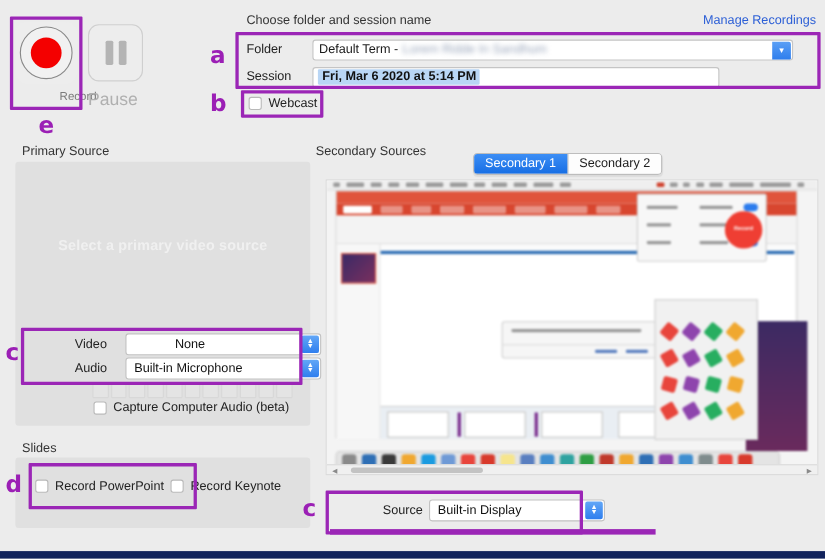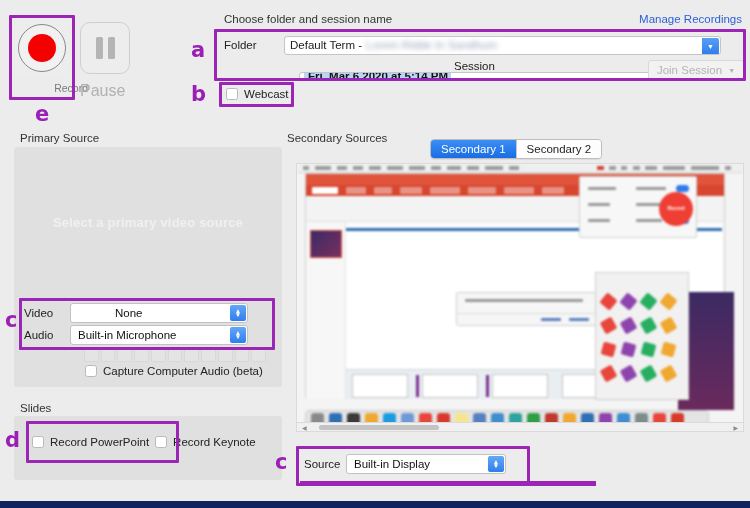--- a/index.html
+++ b/index.html
@@ -147,21 +147,21 @@
   #primary-panel { left: 14px; top: 147px; width: 268px; height: 240px; }
   #primary-placeholder {
     position: absolute; left: 0; top: 68px; width: 100%;
     text-align: center;
     font-size: 13px;
     color: #f0f0f0;
     font-weight: bold;
     letter-spacing: .2px;
   }
   .sel-row { position: absolute; display: flex; align-items: center; }
-  .sel-label { width: 46px; font-size: 11.5px; color: #222; }
+  .sel-label { width: 46px; font-size: 11.5px; color: #222; margin-left: 44px; }
   .select {
     position: relative;
     height: 20px;
     background: #fff;
     border: 1px solid #c2c2c2;
     border-radius: 3px;
     display: flex; align-items: center;
     padding-left: 7px;
     font-size: 11.5px; color: #111;
   }
@@ -289,31 +289,27 @@
 
   <div class="form-row" style="left:224px; top:35px; width:520px;">
     <div class="form-label">Folder</div>
     <div class="text-field" id="folder-field">
       <span>Default Term -</span>
       <span id="folder-blur">Lorem Ridde In Sandhum</span>
       <span id="folder-arrow">▼</span>
     </div>
   </div>
 
-  <div class="form-row" style="left:224px; top:60px; width:520px;flex-direction:column;">
+  <div class="form-row" style="left:224px; top:60px; width:520px;">
     <div class="form-label">Session</div>
     <div class="text-field" id="session-field">
       <span id="session-text">Fri, Mar 6 2020 at 5:14 PM</span>
     </div>
   </div>
 
-  <div id="join-session">
-    <span>Join Session</span>
-    <span id="join-caret">▼</span>
-  </div>
 
   <div class="cbx-row" style="position:absolute; left:226px; top:88px;">
     <div class="cbx"></div>
     <div class="cbx-lbl">Webcast</div>
   </div>
 
   <div class="panel-title" style="left:20px; top:132px;">Primary Source</div>
   <div class="panel" id="primary-panel">
     <div id="primary-placeholder">Select a primary video source</div>
   </div>

